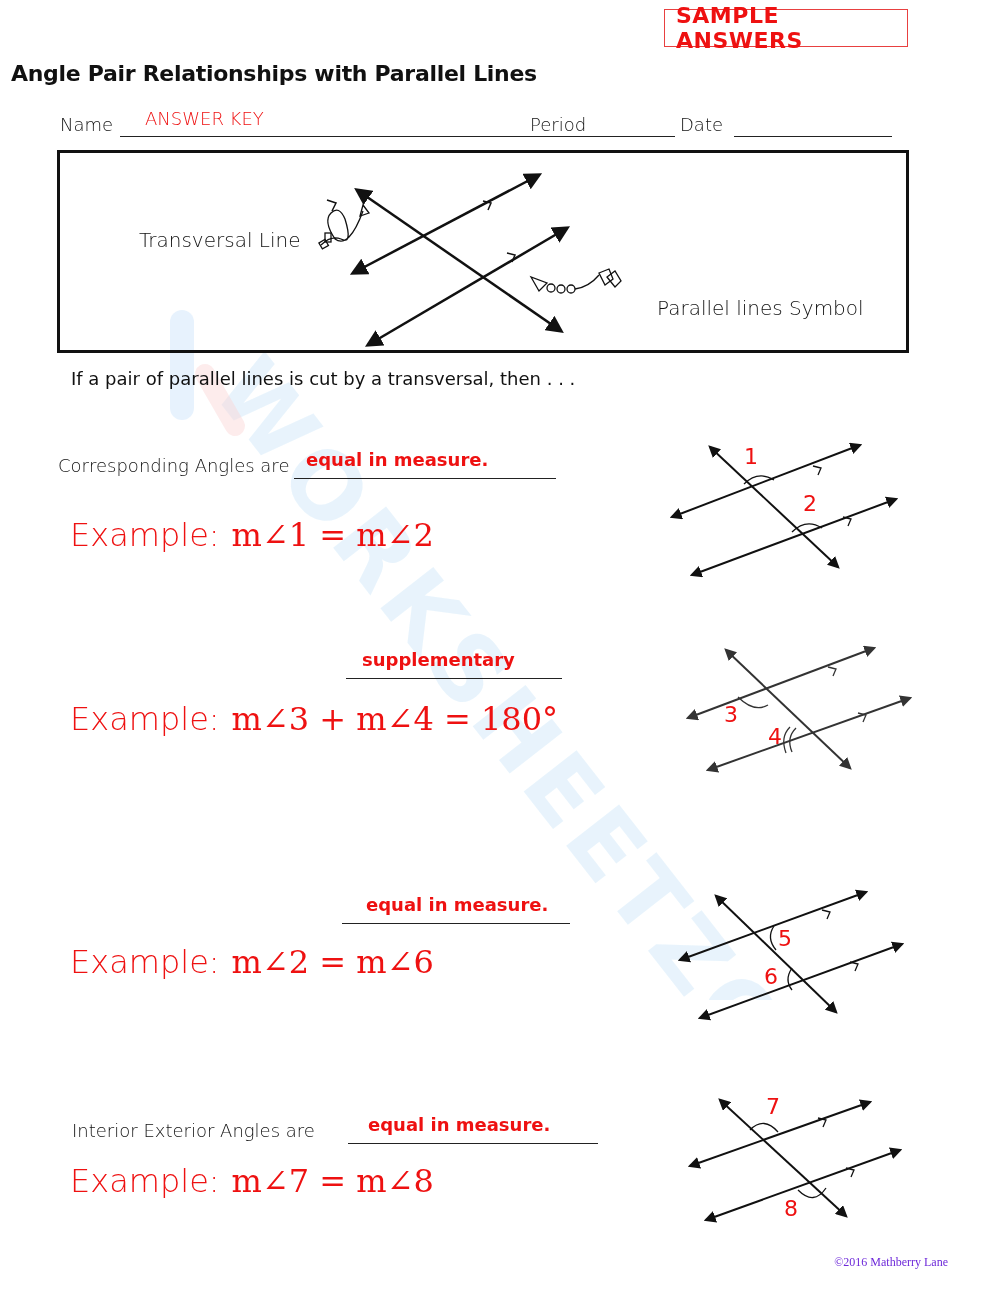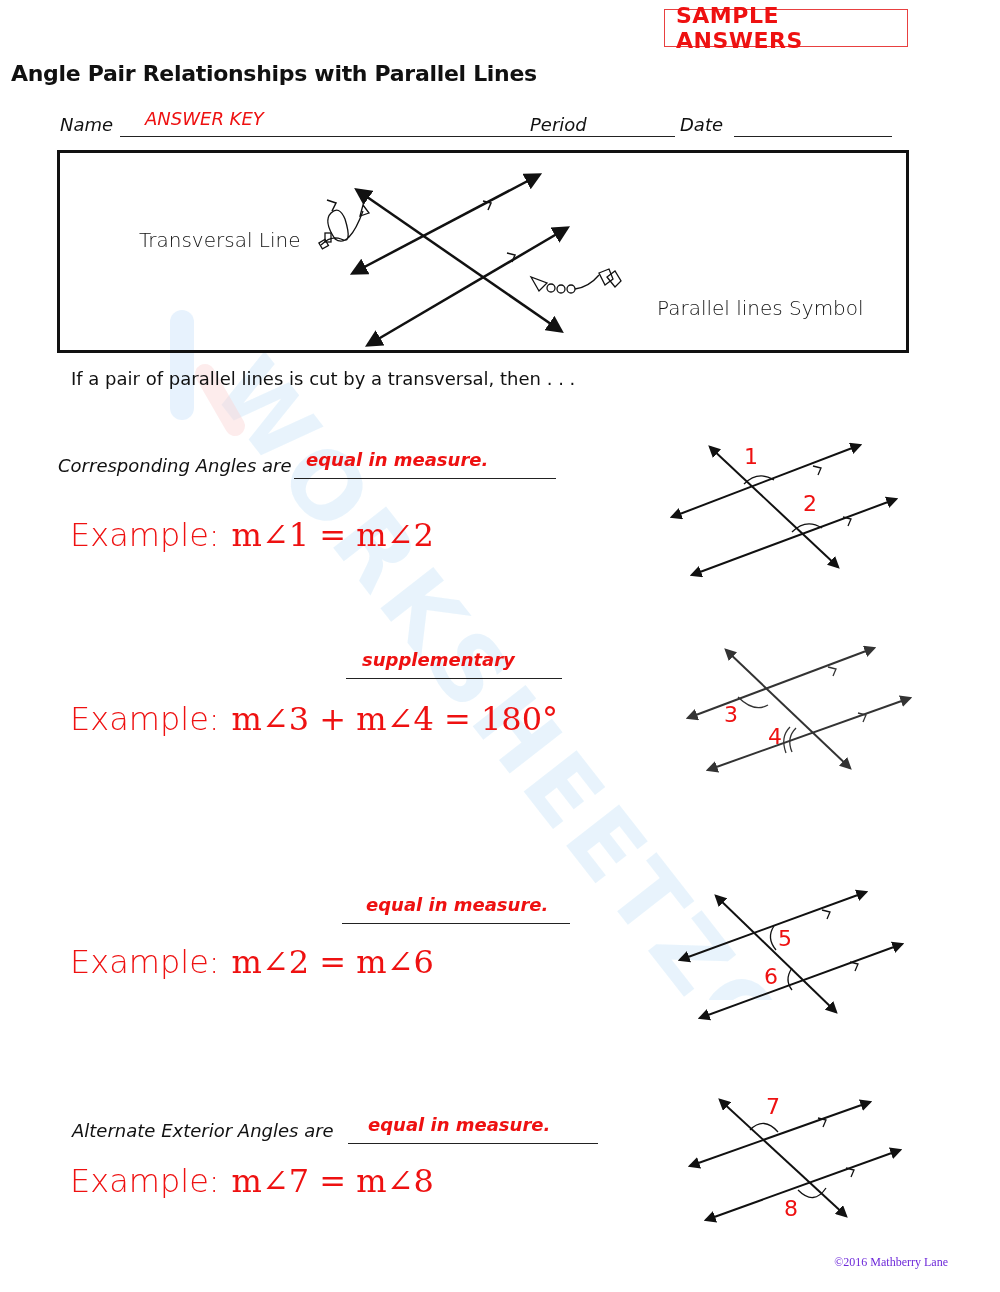--- a/index.html
+++ b/index.html
@@ -1,20 +1,20 @@
 <!DOCTYPE html>
 <html><head>
 <meta charset="utf-8">
 <style>
   html, body { margin: 0; padding: 0; background: #ffffff; }
   body { width: 1000px; height: 1292px; position: relative; overflow: hidden; font-family: "DejaVu Sans", sans-serif; color: #111; }
   .abs { position: absolute; padding-left: 11px; }
   .sample-box { left: 664px; top: 9px; width: 244px; height: 38px; border: 1.5px solid #e84040; box-sizing: border-box; display: flex; align-items: center; justify-content: center; color: #ee1111; font-family: "DejaVu Sans", sans-serif; font-weight: bold; font-size: 22px; letter-spacing: 0.5px; }
   .title { left: 0; width: 940px; top: 52px; text-align: left; font-family: "DejaVu Sans", sans-serif; font-weight: bold; font-size: 22px; color: #111; letter-spacing: -0.3px; margin-top: 9px; }
-  .hand { font-family: "DejaVu Sans", sans-serif; font-weight: 300; color: #111; font-style: italic; }
+  .hand { font-family: "DejaVu Sans", sans-serif; font-weight: 300; color: #111; }
   .name-row { left: 60px; top: 112px; width: 840px; height: 30px; font-size: 18px; }
   .name-row .lbl { position: absolute; top: 2px; }
   .line { position: absolute; border-bottom: 1.3px solid #222; height: 0; }
   .answer-red { color: #ee1111; font-family: "DejaVu Sans", sans-serif; font-size: 18px; position: absolute; }
   .diagram-box { left: 57px; top: 150px; width: 852px; height: 203px; border: 3px solid #111; box-sizing: border-box; }
   .intro { left: 60px; top: 368px; font-size: 18px; font-family: "DejaVu Sans", sans-serif; color: #111; }
   .q-row { position: absolute; font-size: 18px; }
   .q-row .q-label { position: absolute; left: 0; top: 0; white-space: nowrap; }
   .q-row .q-answer { position: absolute; top: -6px; color: #ee1111; font-size: 18px; white-space: nowrap; font-weight: bold; }
   .example { position: absolute; color: #ee1111; font-size: 32px; white-space: nowrap; }
@@ -157,21 +157,21 @@
   <line x1="30" y1="130" x2="232" y2="56" stroke="#111" stroke-width="2" marker-start="url(#ah4)" marker-end="url(#ah4)"></line>
   <path d="M152 22 l8 2 l-3 7" fill="none" stroke="#111" stroke-width="1.3"></path>
   <path d="M180 74 l8 2 l-3 7" fill="none" stroke="#111" stroke-width="1.3"></path>
   <path d="M104 38 q-8 12 2 24" fill="none" stroke="#111" stroke-width="1.3"></path>
   <path d="M122 80 q-8 12 0 22" fill="none" stroke="#111" stroke-width="1.3"></path>
   <text x="108" y="58" font-family="DejaVu Sans, sans-serif" font-size="22" fill="#ee1111">5</text>
   <text x="94" y="96" font-family="DejaVu Sans, sans-serif" font-size="22" fill="#ee1111">6</text>
 </svg>
 
 <div class="q-row hand" style="left:72px; top:1120px; width:530px; height:30px;">
-  <span class="q-label">Alternate Exterior Angles are</span>
+  <span class="q-label">Interior Exterior Angles are</span>
   <div class="line" style="left:276px; top:23px; width:250px;"></div>
   <span class="q-answer" style="left:296px;">equal in measure.</span>
 </div>
 <div class="example" style="left:70px; top:1162px;">
   <span class="ex-label">Example:</span><span class="ex-eq">m∠7 = m∠8</span>
 </div>
 <svg class="fig" style="left:688px; top:1088px;" width="230" height="135" viewBox="0 0 230 135">
   <defs>
     <marker id="ah5" viewBox="0 0 10 10" refX="8" refY="5" markerWidth="6" markerHeight="6" orient="auto-start-reverse">
       <path d="M0,0 L10,5 L0,10 z" fill="#111"></path>

